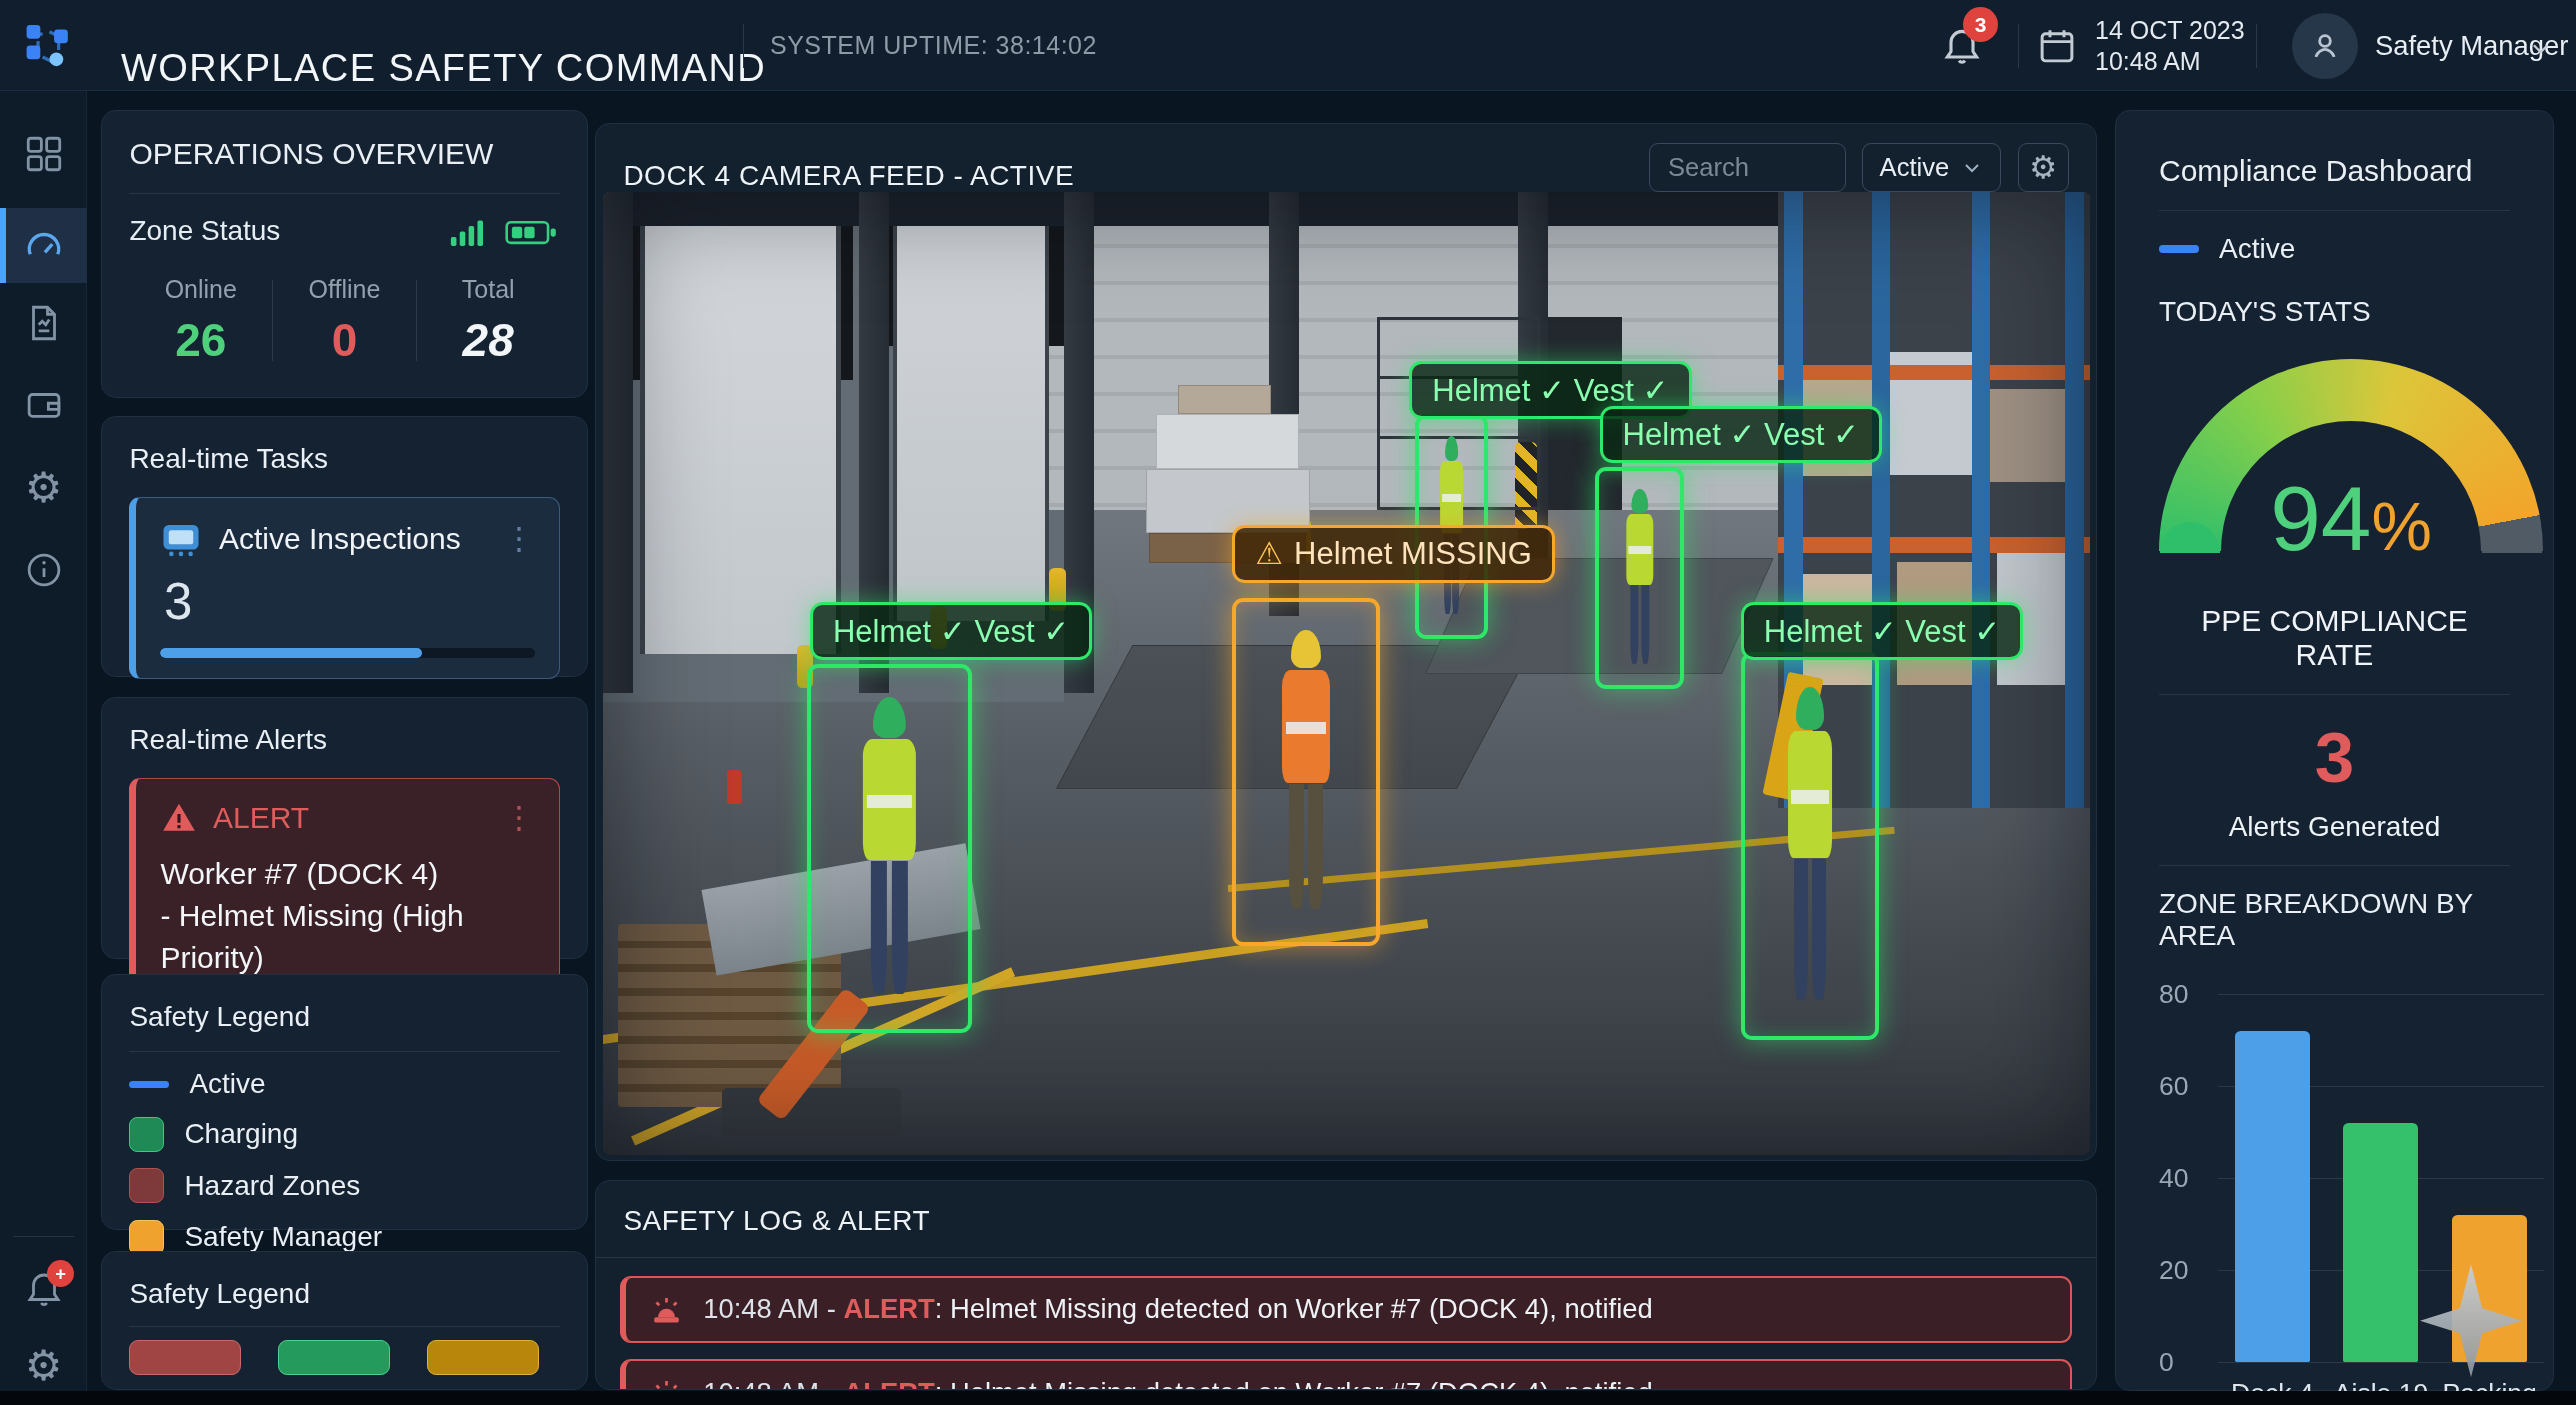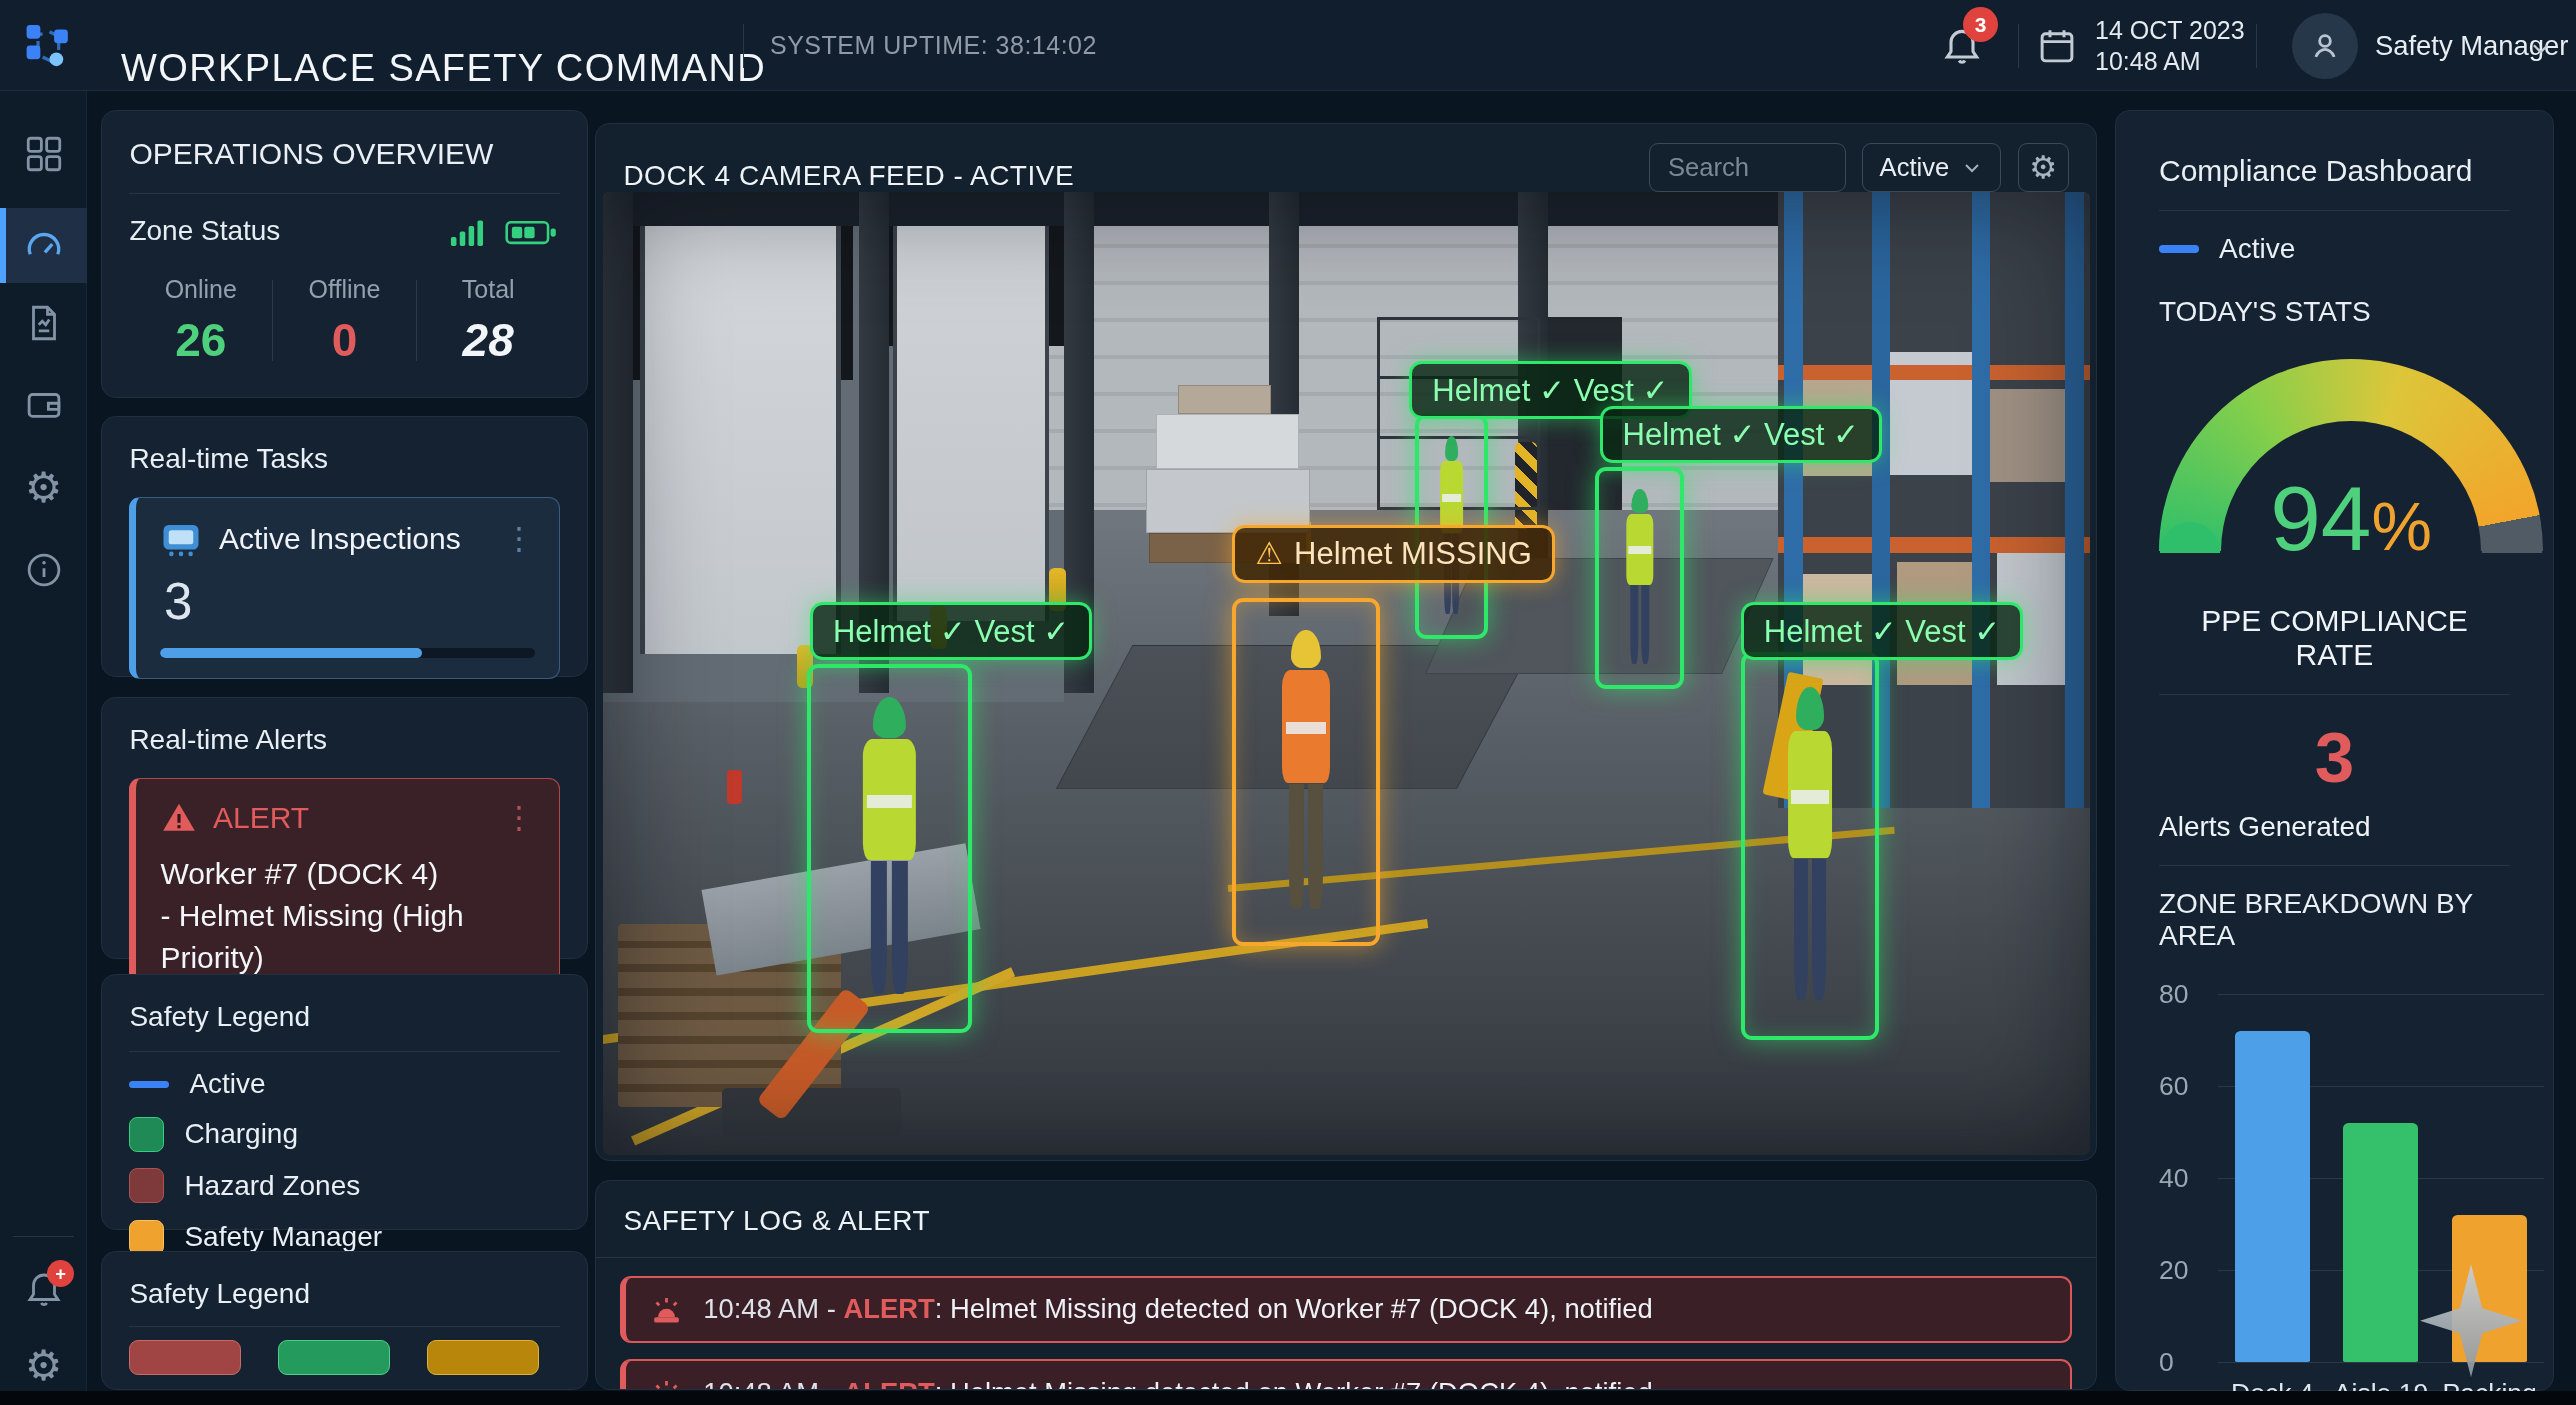--- a/index.html
+++ b/index.html
@@ -173,21 +173,21 @@
   .gauge-clip { position:absolute; left:0; top:0; width:384px; height:194px; overflow:hidden; }
   .gauge-hole { position:absolute; left:62px; top:62px; width:260px; height:260px; border-radius:50%; background:#142231; }
   .gauge-cap { position:absolute; width:60px; height:60px; border-radius:50%; top:163px; }
   .gauge-cap.start { left:0.9px; background:#2fbf6b; }
   .gauge-cap.end { left:323px; background:#515b66; }
   .gauge-value { position:absolute; left:0; right:0; top:108px; text-align:center; font-weight:500; }
   .gv-num { font-size:91px; color:#4fd07d; }
   .gv-unit { font-size:68px; color:#f0a22e; }
   .gauge-label { text-align:center; font-size:30px; color:#f0f4f8; margin-top:16.5px; }
   .big-red { text-align:center; font-size:71px; color:#e05b5b; font-weight:600; margin-top:5.5px; }
-  .big-red-label { font-size:28px; color:#eef3f7; margin-top:12.8px; }
+  .big-red-label { text-align:center; font-size:28px; color:#eef3f7; margin-top:12.8px; }
 
   
   #chart { position:relative; margin-top:33px; height:476px; }
   .plot { position:absolute; left:59px; top:9.1px; width:326px; height:368px; }
   .gridline { position:absolute; left:0; right:0; height:0.9px; background:rgba(255,255,255,0.10); }
   .ytick { position:absolute; right:274px; left:-59px; width:46px; text-align:left; font-size:26.5px; color:#9aa7b4; }
   .bar { position:absolute; bottom:0; width:75px; border-radius:5.5px 5.5px 1.8px 1.8px; }
   .xlabels { position:absolute; left:59px; top:392px; width:326px; display:flex; }
   .xlab { flex:1; text-align:center; font-size:26.5px; color:#dfe7ee; line-height:1.25; }
   .sparkle { position:absolute; right:31px; bottom:12.8px; width:102px; height:113px;

